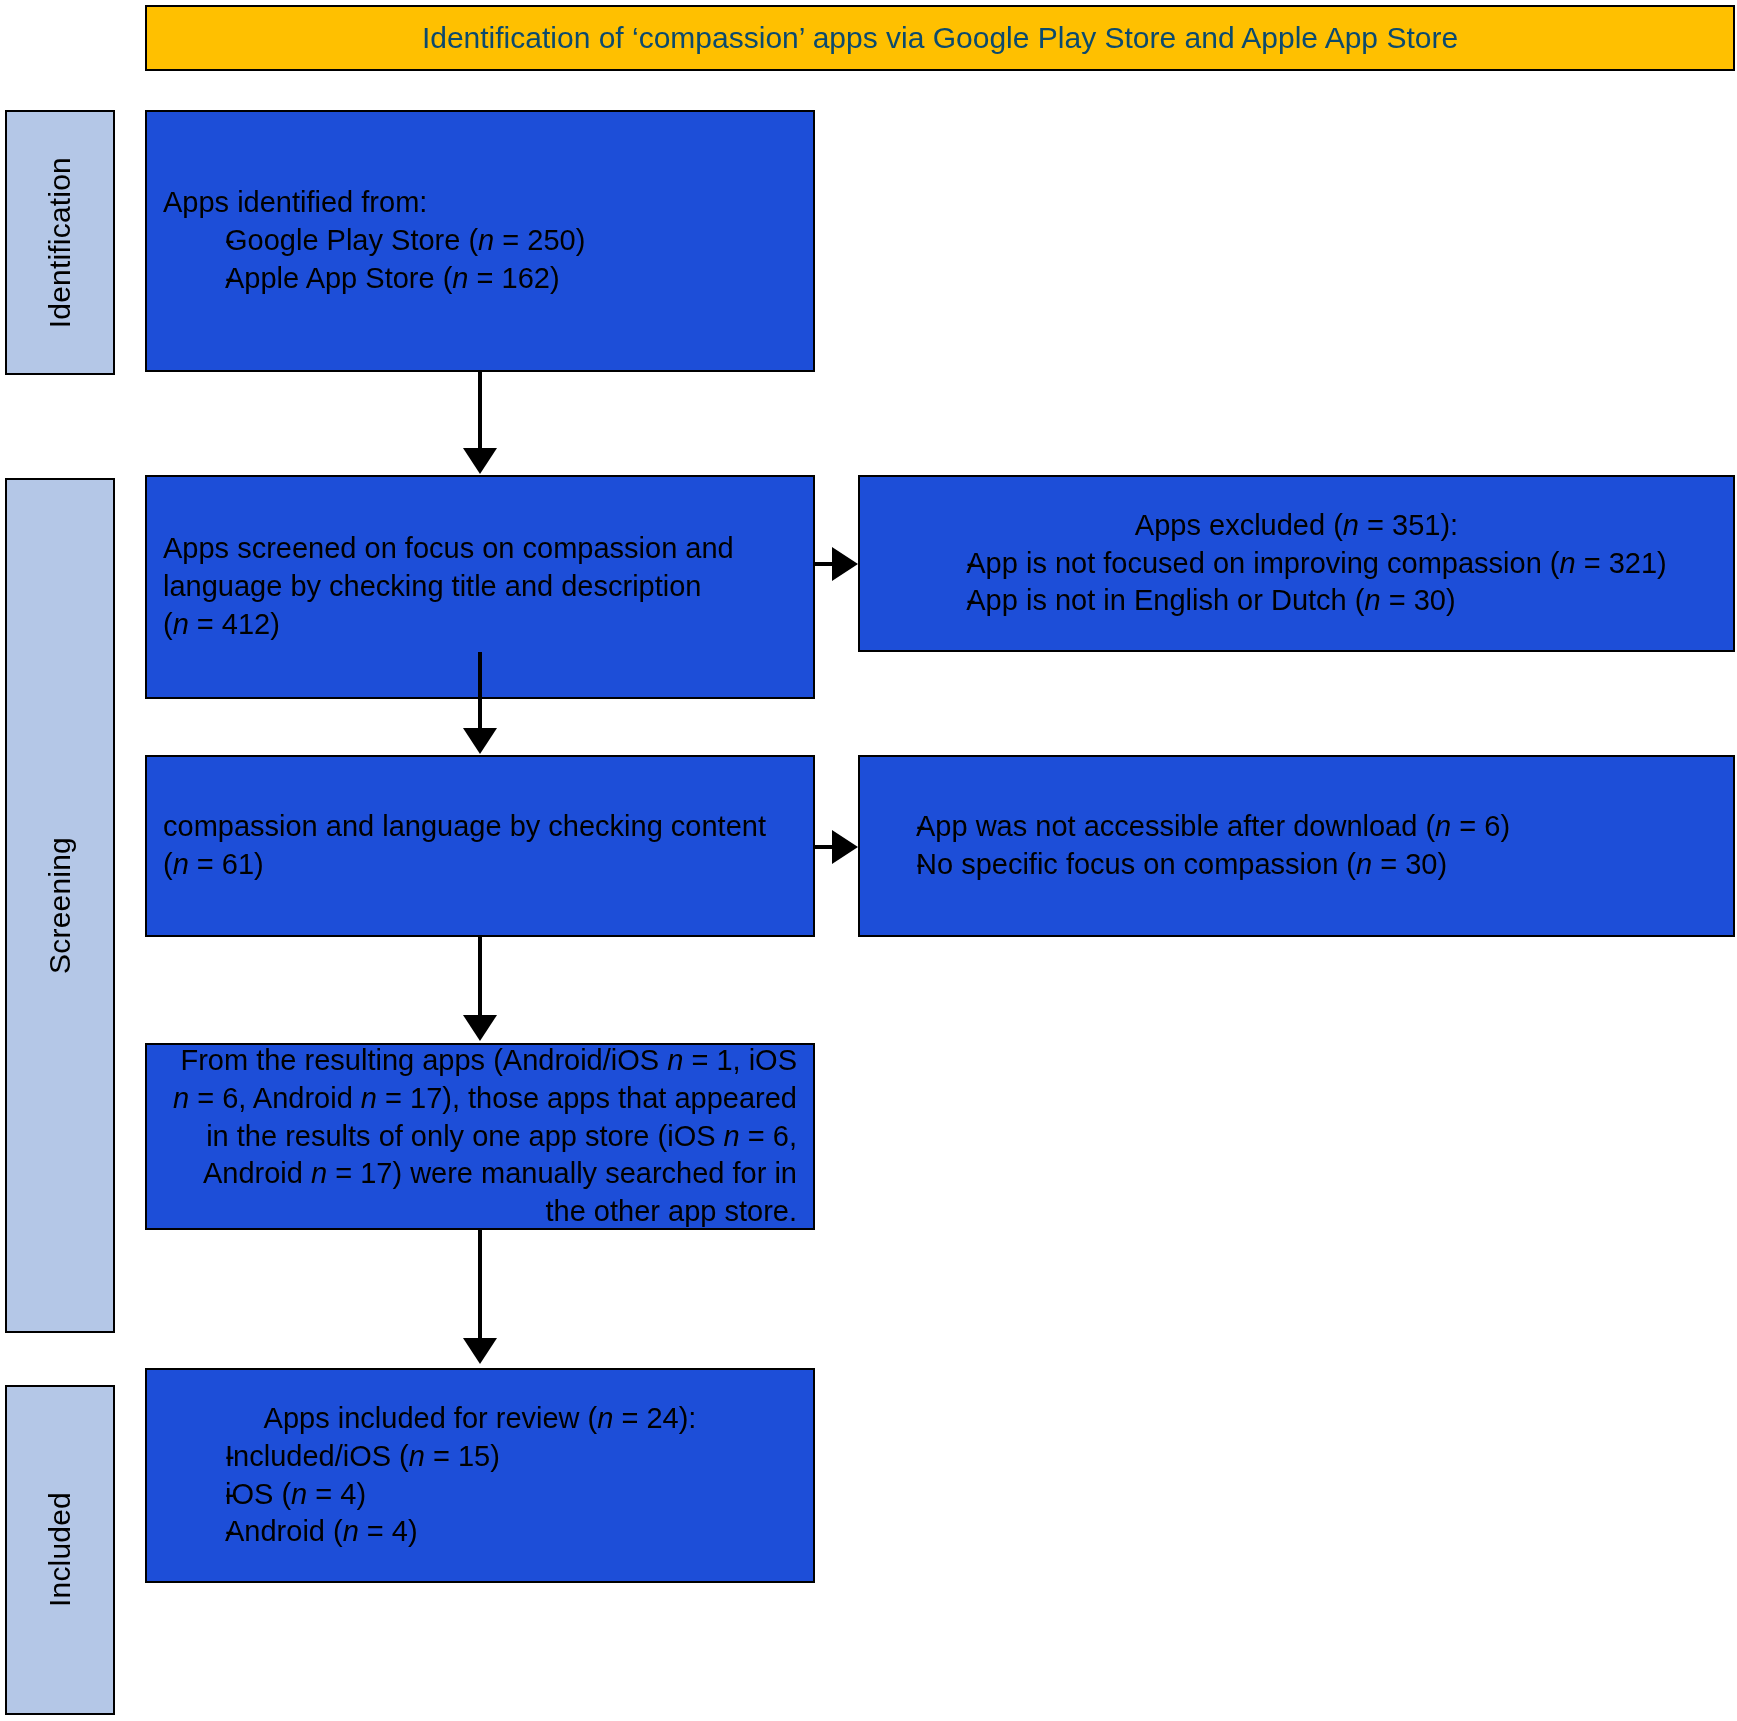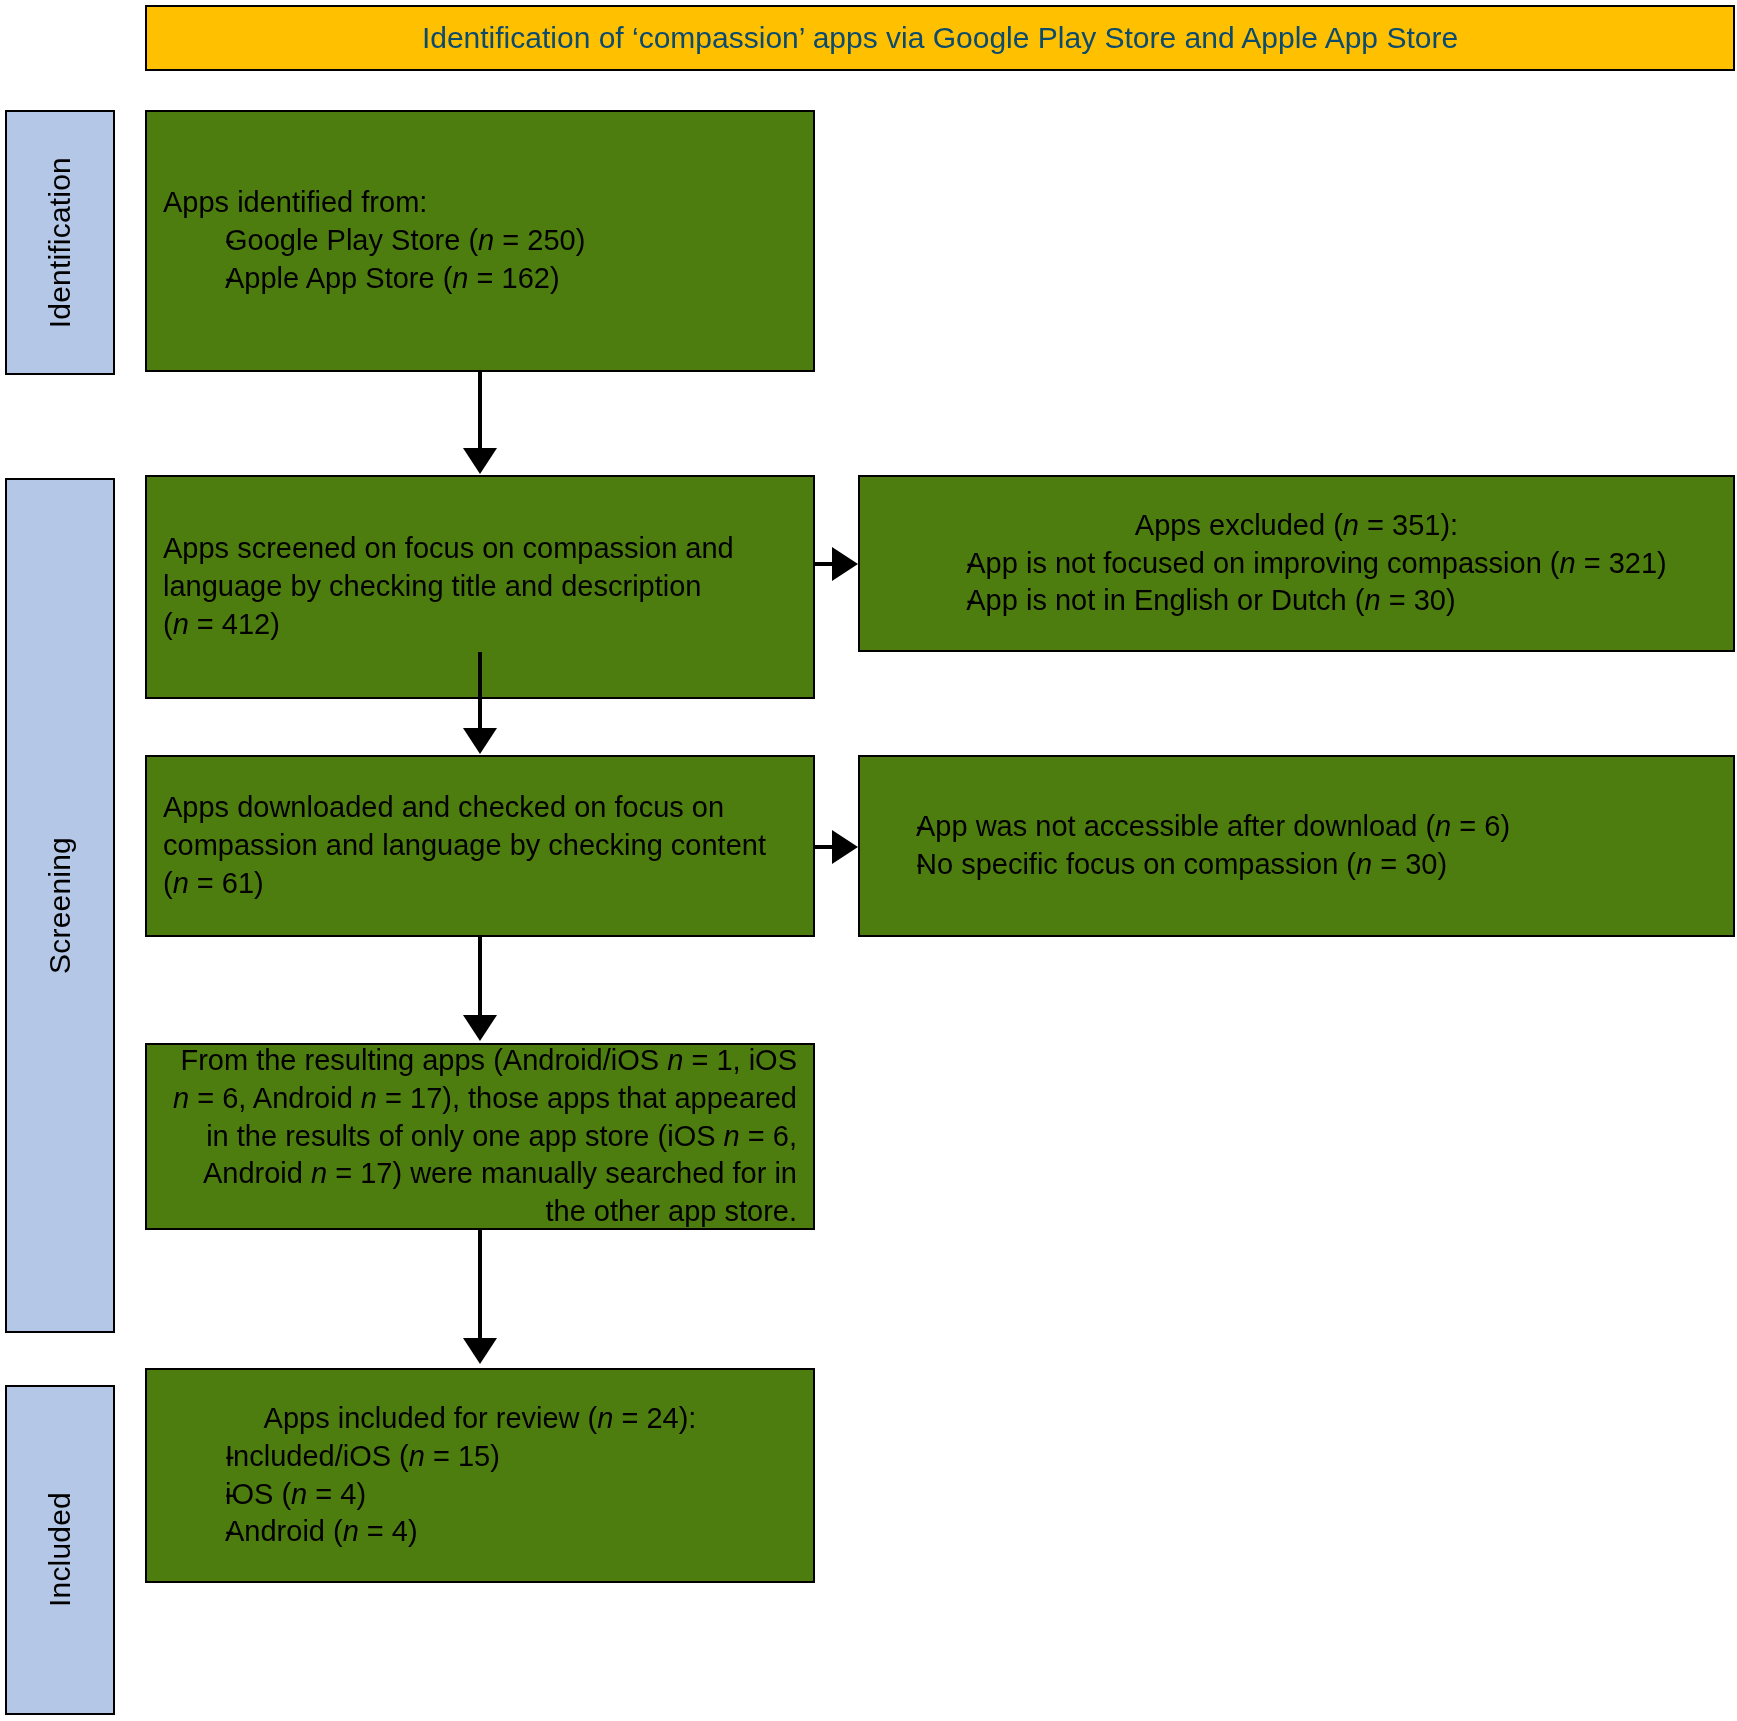--- a/index.html
+++ b/index.html
@@ -41,21 +41,21 @@
     writing-mode: vertical-rl;
     transform: rotate(180deg);
     font-size: 30px;
     letter-spacing: 0.2px;
     color: #000;
     white-space: nowrap;
   }
 
   .box {
     position: absolute;
-    background: #4d7c0f;
+    background: #1d4ed8;
     border: 2px solid #000;
     font-size: 29px;
     line-height: 1.30;
     color: #000;
     padding: 14px 16px;
     display: flex;
     flex-direction: column;
     justify-content: center;
   }
   .box.center-text { text-align: right; }
@@ -164,21 +164,20 @@
         <span class="dash">-</span>
         <span class="btext"><span>App is not in English or Dutch (</span><i class="nvar">n</i><span> = 30)</span></span>
       </li>
     </ul>
   </div>
 
   <div class="line-v" style="left:478px; top:652px; height:78px;"></div>
   <div class="arrow-down" style="left:463px; top:728px;"></div>
 
   <div class="box" style="left:145px; top:755px; width:670px; height:182px;">
-    <span>Apps downloaded and checked on focus on</span>
     <span>compassion and language by checking content</span>
     <span><span>(</span><i class="nvar">n</i><span> = 61)</span></span>
   </div>
 
   <div class="line-h" style="left:815px; top:845px; width:28px;"></div>
   <div class="arrow-right" style="left:832px; top:830px;"></div>
 
   <div class="box excl" style="left:858px; top:755px; width:877px; height:182px;">
     <ul class="bullets">
       <li>

